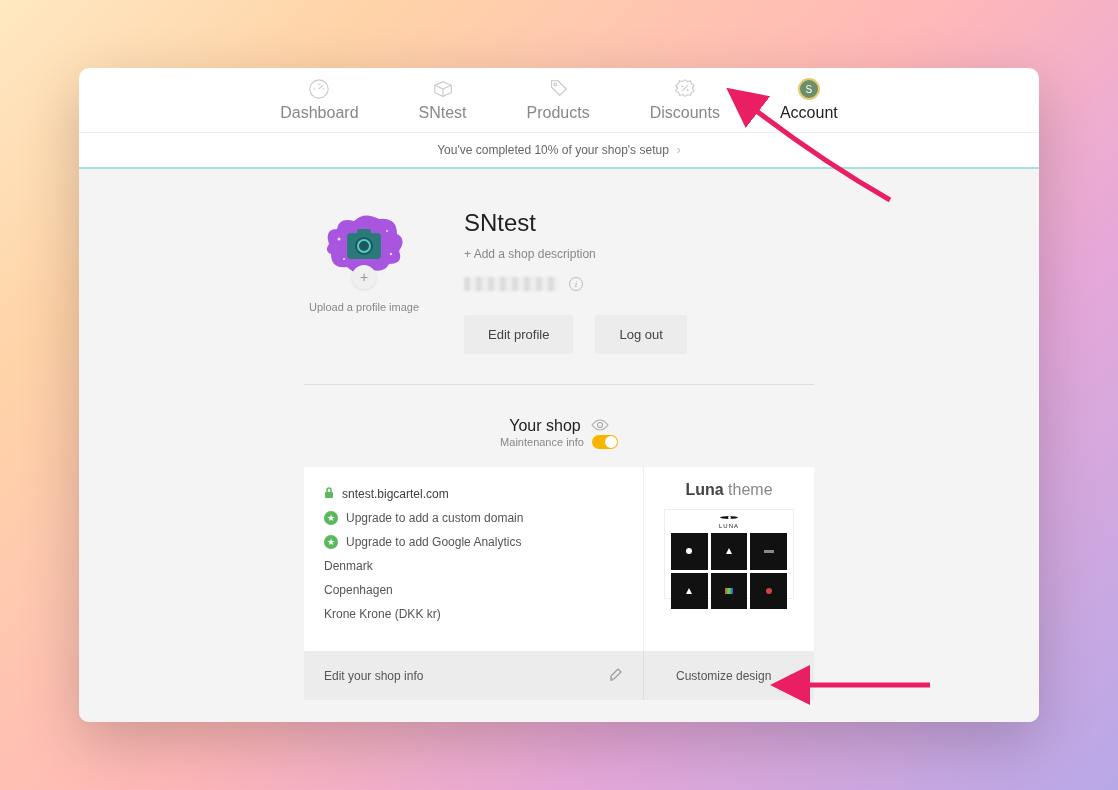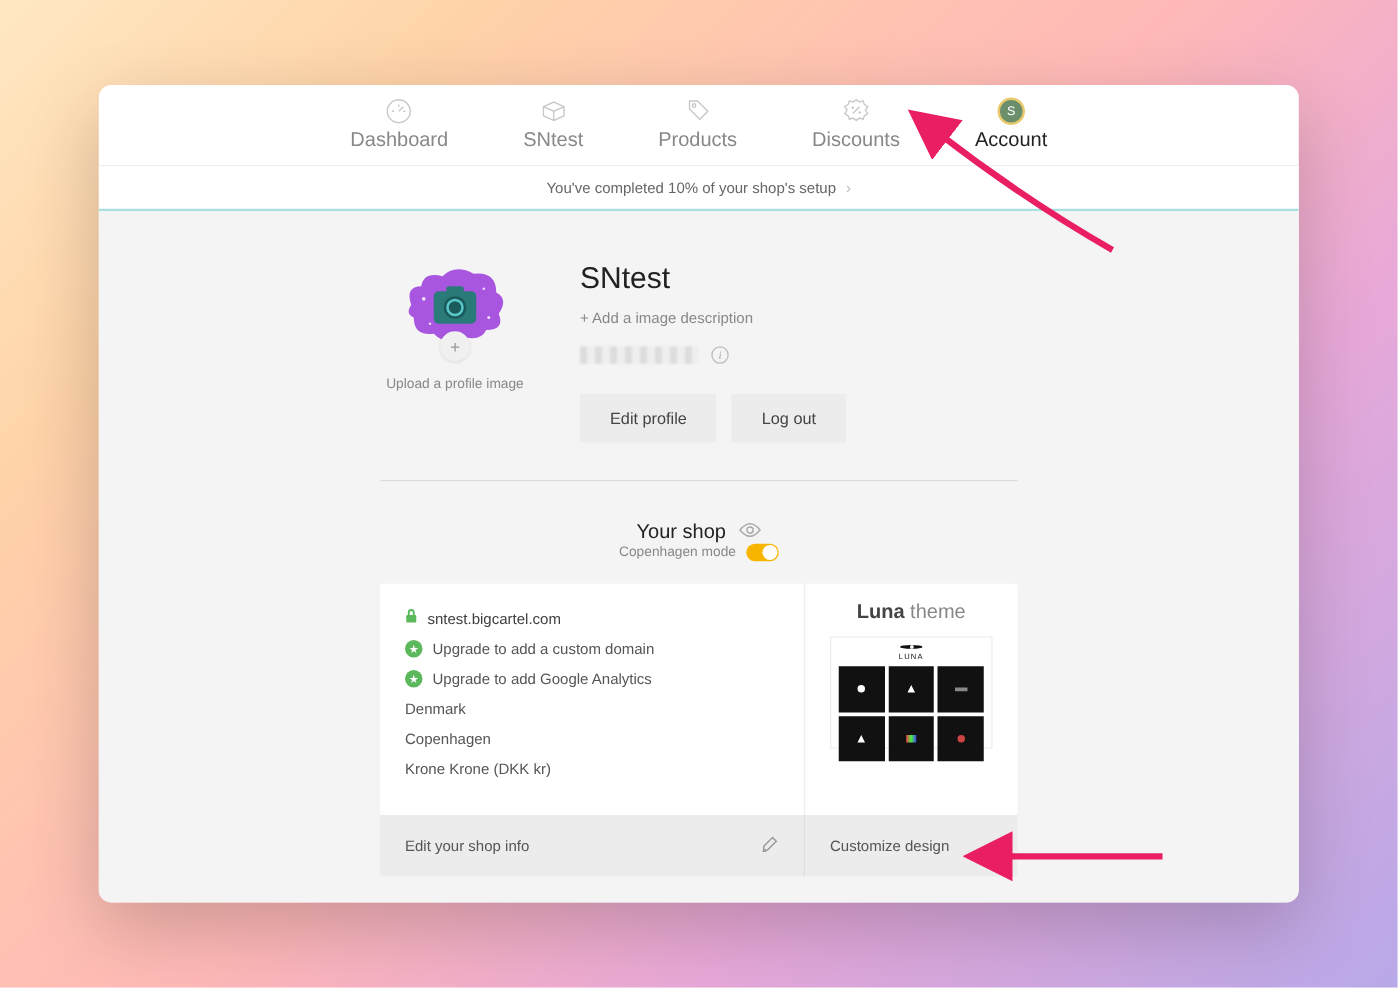--- a/index.html
+++ b/index.html
@@ -34,21 +34,21 @@
 .profile-row { display:flex; gap: 40px; align-items:flex-start; margin-bottom: 30px; }
 .profile-image { display:flex; flex-direction:column; align-items:center; width:120px; position:relative; }
 .camera-blob { width:90px; height:70px; position:relative; }
 .plus-circle { width:24px; height:24px; border-radius:50%; background:#f0f0f0; display:flex; align-items:center; justify-content:center; color:#999; font-size:14px; position:absolute; bottom:-10px; left:50%; transform:translateX(-50%); box-shadow:0 1px 3px rgba(0,0,0,0.1); }
 .upload-label { font-size:11px; color:#888; margin-top:22px; }
 .profile-details h1 { font-size:24px; font-weight:400; color:#222; margin-bottom:10px; }
 .add-desc { font-size:12px; color:#888; display:block; margin-bottom:16px; }
 .email-row { display:flex; align-items:center; gap:10px; margin-bottom:24px; }
 .email-blur { width:95px; height:14px; background: repeating-linear-gradient(90deg, #ddd 0 6px, #eee 6px 12px); filter:blur(1px); }
 .info-icon { width:14px; height:14px; border:1px solid #bbb; border-radius:50%; display:flex; align-items:center; justify-content:center; font-size:9px; color:#aaa; font-family:serif; font-style:italic; }
-.btn-row { display:flex; gap:12px; }
+.btn-row { display:flex; gap:22px; }
 .btn { background:#ececec; border:none; padding: 12px 24px; font-size:13px; color:#444; cursor:pointer; border-radius:2px; }
 
 .divider { height:1px; background:#ddd; margin: 0 0 32px 0; }
 
 .shop-header { display:flex; justify-content:space-between; align-items:center; margin-bottom:18px;flex-direction:column; }
 .shop-header-left { display:flex; align-items:center; gap:10px; }
 .shop-header h2 { font-size:16px; font-weight:400; color:#222; }
 .eye-icon { color:#aaa; }
 .maint { display:flex; align-items:center; gap:8px; font-size:11px; color:#888; }
 .toggle { width:26px; height:14px; border-radius:7px; background:#f7b500; position:relative; }
@@ -64,21 +64,21 @@
 .lock-icon { color:#5cb85c; font-size:11px; }
 .theme-label { font-size:16px; color:#888; margin:14px 0 10px; text-align:center; }
 .theme-label b { color:#444; font-weight:600; }
 .theme-preview { width:130px; height:90px; border:1px solid #eee; display:flex; flex-direction:column; align-items:center; padding:6px; gap:4px; }
 .theme-logo { width:18px; height:18px; border-radius:50%; background:#111; display:flex; align-items:center; justify-content:center; }
 .theme-logo::after{ content:""; width:3px; height:3px; background:#fff; border-radius:50%; }
 .theme-text { font-size:6px; color:#111; letter-spacing:1px; }
 .theme-grid { display:grid; grid-template-columns:repeat(3,1fr); gap:3px; width:100%; }
 .theme-cell { aspect-ratio:1; background:#111; display:flex; align-items:center; justify-content:center; }
 .theme-cell span { width:6px; height:6px; background:#fff; }
-.panel-footer { display:flex; background:#ececec; }
+.panel-footer { display:flex; background:#ececec;gap:12px; }
 .panel-footer > div { flex:1; padding:16px 20px; display:flex; align-items:center; justify-content:space-between; font-size:12px; color:#555; cursor:pointer; }
 .panel-footer > div:first-child { border-right:1px solid #ddd; flex:0 0 340px; }
 .panel-footer .chev, .panel-footer .pencil { color:#999; }
 
 .arrow { position:absolute; pointer-events:none; }
 .arrow svg { overflow:visible; }
 </style>
 </head>
 <body>
 
@@ -154,21 +154,21 @@
               <circle cx="68" cy="22" r="1" fill="#fff" opacity="0.8"></circle>
               <circle cx="72" cy="45" r="1.2" fill="#fff" opacity="0.8"></circle>
               <circle cx="25" cy="50" r="1" fill="#fff" opacity="0.8"></circle>
             </svg>
             <div class="plus-circle">+</div>
           </div>
           <span class="upload-label">Upload a profile image</span>
         </div>
         <div class="profile-details">
           <h1>SNtest</h1>
-          <a class="add-desc">+ Add a image description</a>
+          <a class="add-desc">+ Add a shop description</a>
           <div class="email-row">
             <div class="email-blur"></div>
             <span class="info-icon">i</span>
           </div>
           <div class="btn-row">
             <button class="btn">Edit profile</button>
             <button class="btn">Log out</button>
           </div>
         </div>
       </div>
@@ -179,21 +179,21 @@
         <div class="shop-header-left">
           <h2>Your shop</h2>
           <span class="eye-icon">
             <svg width="18" height="12" viewBox="0 0 18 12" fill="none" stroke="#aaa" stroke-width="1.2">
                 <path d="M1 6 Q5 1 9 1 Q13 1 17 6 Q13 11 9 11 Q5 11 1 6 Z"></path>
                 <circle cx="9" cy="6" r="2.5"></circle>
               </svg>
           </span>
         </div>
         <div class="maint">
-          <span>Copenhagen mode</span>
+          <span>Maintenance info</span>
           <div class="toggle"></div>
         </div>
       </div>
 
       <div class="panels">
         <div class="panel-left">
           <div class="panel-body">
             <div class="info-line link">
               <span class="lock-icon">
                 <svg width="10" height="12" viewBox="0 0 10 12" fill="#5cb85c">

